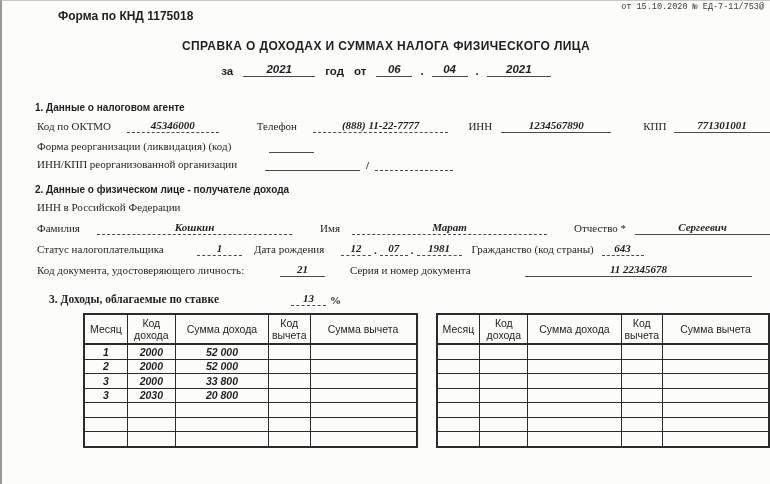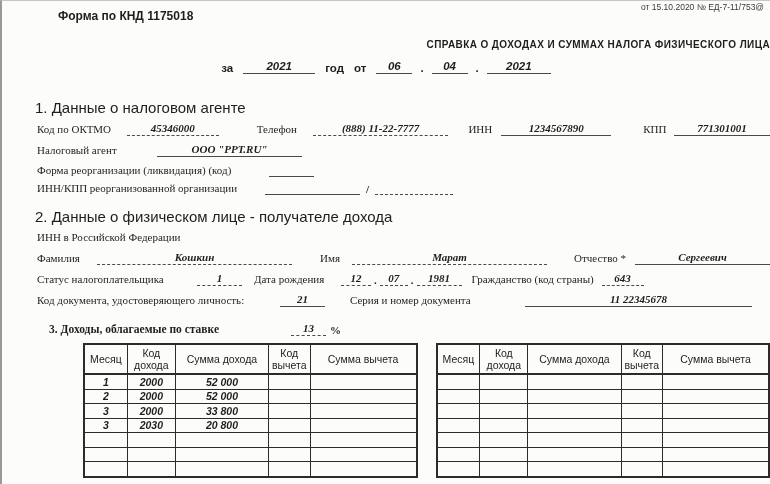--- a/index.html
+++ b/index.html
@@ -4,32 +4,32 @@
 <style>
   html,body{margin:0;padding:0;background:#e9e9e7;}
   .page{
     position:relative;width:770px;height:484px;background:#fcfcfa;
     font-family:"Liberation Sans","DejaVu Sans",sans-serif;
     color:#1e1e1e;font-size:11px;overflow:hidden;
     border-left:2px solid #9a9a94;border-top:1px solid #c8c8c2;
     box-sizing:border-box;
   }
   .knd{position:absolute;left:56px;top:8px;font-weight:bold;font-size:12px;}
-  .orderref{position:absolute;right:6px;top:1px;font-size:8.5px;color:#3a3a3a;}
-  .title{margin-top:38px;text-align:right;font-weight:bold;font-size:10px;letter-spacing:.4px;}
+  .orderref{position:absolute;right:6px;top:1px;font-size:8.5px;color:#3a3a3a;font-family:Liberation Mono, monospace;}
+  .title{margin-top:38px;text-align:center;font-weight:bold;font-size:12px;letter-spacing:.4px;}
   .period{margin-top:9px;display:flex;justify-content:center;align-items:flex-end;font-weight:bold;font-size:11.5px;}
   .period>*{margin:0 5px;}
   .val{
     display:inline-block;text-align:center;font-weight:bold;font-style:italic;
     border-bottom:1px solid #4a4a4a;vertical-align:bottom;line-height:14px;min-height:14px;
   }
   .val.dash{border-bottom:1px dashed #4a4a4a;}
   .blank{display:inline-block;border-bottom:1px solid #4a4a4a;min-height:13px;vertical-align:bottom;}
   .blank.dash{border-bottom:1px dashed #4a4a4a;}
-  .sec{margin:0 0 5px 33px;font-weight:normal;font-size:15px;}
+  .sec{margin:0 0 5px 33px;font-weight:bold;font-size:10px;}
   .row{display:flex;align-items:flex-end;margin-left:35px;margin-bottom:6px;white-space:nowrap;font-family:Liberation Serif, serif;}
   .row .lbl{line-height:14px;}
   .dot{font-weight:bold;margin:0 3px;}
   .tables{display:flex;margin:7px 0 0 33px;gap:18px;padding-left:48px;}
   table{border-collapse:collapse;width:353px;table-layout:fixed;}
   th,td{border:1px solid #2b2b2b;padding:0 2px;overflow:hidden;}
   th{font-weight:normal;font-size:10.5px;height:28px;line-height:12px;border-bottom:2px solid #2b2b2b;}
   thead th{border-top:2px solid #2b2b2b;}
   td{height:13.5px;font-size:10.5px;font-weight:bold;font-style:italic;text-align:center;border-top:1.5px solid #2b2b2b;border-bottom:1.5px solid #2b2b2b;}
   table{border:2px solid #2b2b2b;}
@@ -68,25 +68,20 @@
     <span style="width:20px"></span>
     <span class="lbl" style="width:28px">ИНН</span>
     <span style="width:5px"></span>
     <span class="val" style="width:110px">1234567890</span>
     <span style="width:32px"></span>
     <span class="lbl" style="width:27px">КПП</span>
     <span style="width:4px"></span>
     <span class="val" style="width:96px">771301001</span>
   </div>
 
-  <div class="row">
-    <span class="lbl" style="width:100px">Налоговый агент</span>
-    <span style="width:20px"></span>
-    <span class="val" style="width:145px">ООО "PPT.RU"</span>
-  </div>
 
   <div class="row" style="margin-bottom:4px">
     <span class="lbl" style="width:205px">Форма реорганизации (ликвидация) (код)</span>
     <span style="width:27px"></span>
     <span class="blank" style="width:45px"></span>
   </div>
 
   <div class="row">
     <span class="lbl" style="width:200px">ИНН/КПП реорганизованной организации</span>
     <span style="width:28px"></span>

